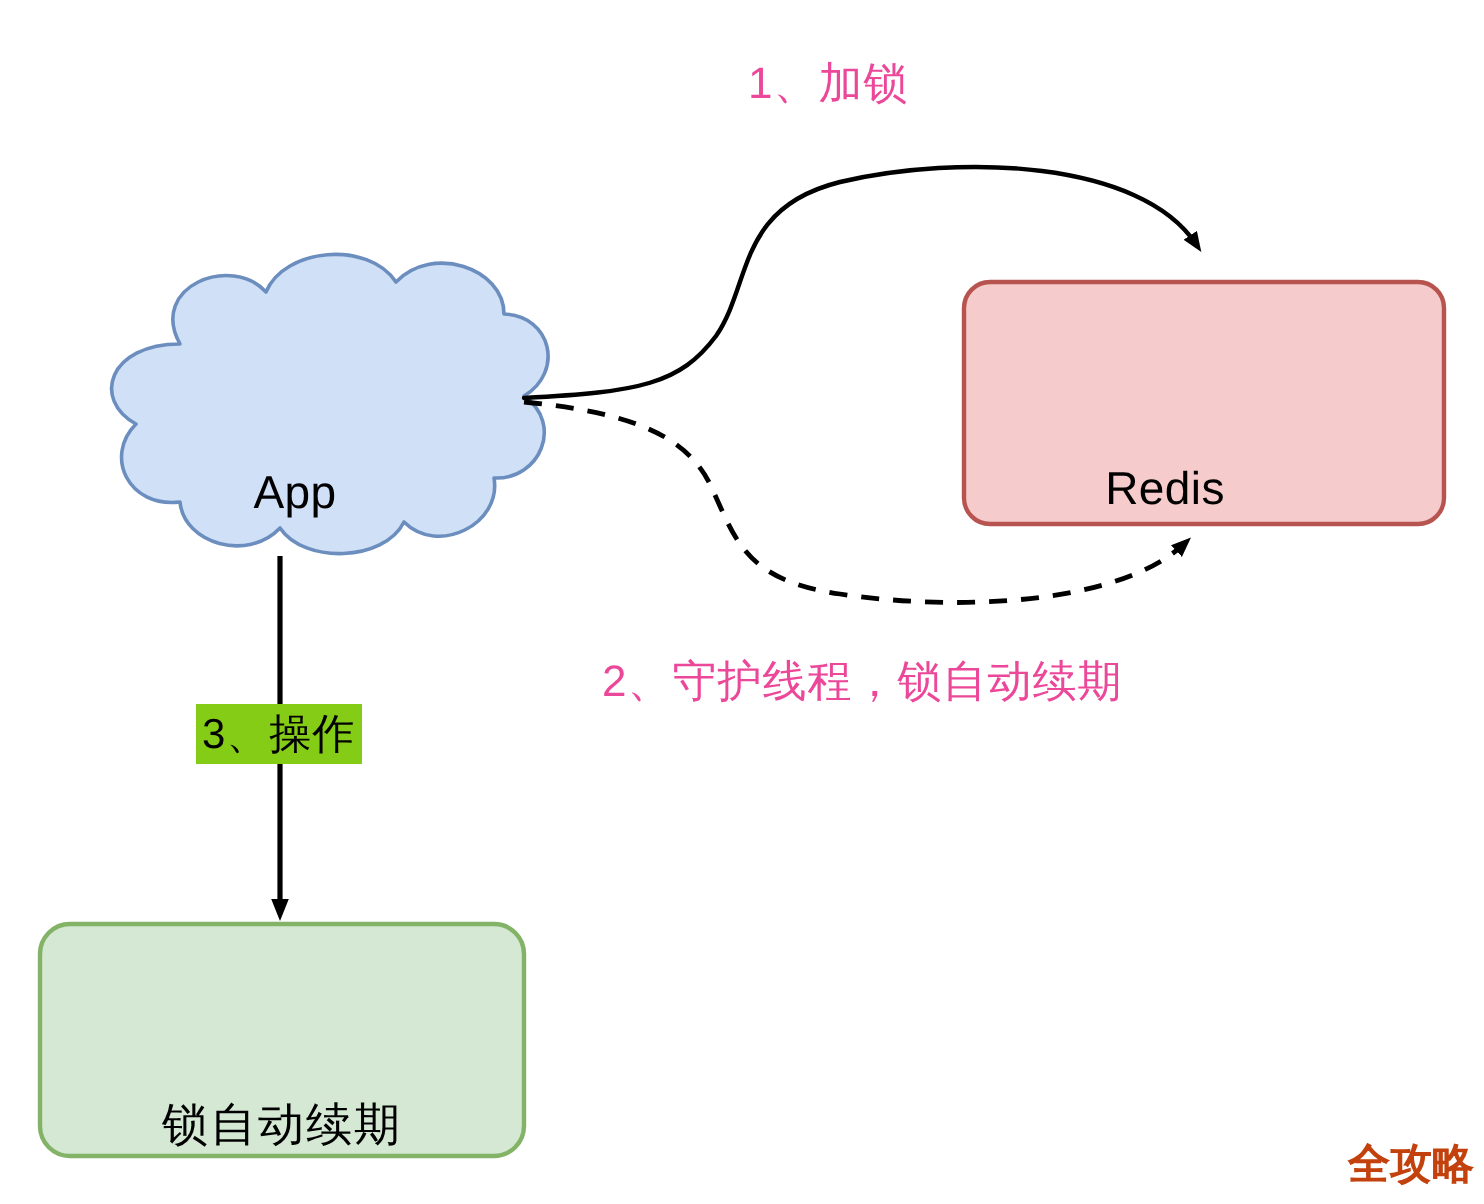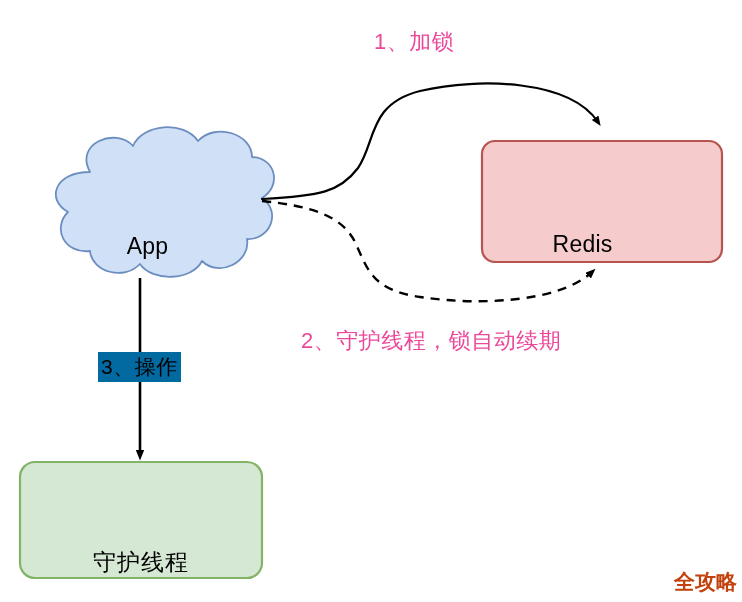--- a/index.html
+++ b/index.html
@@ -67,21 +67,21 @@
   .edge-label-2 {
     left: 266px;
     top: 326px;
     margin-left: 35px;
   }
   .edge-label-3 {
     left: 98px;
     top: 352px;
     color: #000000;
     font-size: 21px;
-    background: #0369a1;
+    background: #84cc16;
     padding: 1px 3px;
   }
   .watermark {
     position: absolute;
     left: 674px;
     top: 568px;
     font-size: 21px;
     font-weight: bold;
     color: #c2410c;
     letter-spacing: 0px;
@@ -130,21 +130,21 @@
     <path d="M 262 201
          C 312 206, 342 216, 355 242
          C 368 270, 372 290, 420 297
          C 480 306, 560 302, 592 272" fill="none" stroke="#000000" stroke-width="2.4" stroke-linecap="butt" stroke-dasharray="9,7" marker-end="url(#arrow-dashed)"></path>
 
     <line x1="140" y1="278" x2="140" y2="455" stroke="#000000" stroke-width="2.6" marker-end="url(#arrow-down)"></line>
   </svg>
 
   <div class="node-label label-app">App</div>
   <div class="node-label label-redis">Redis</div>
-  <div class="node-label label-resource">守护线程</div>
+  <div class="node-label label-resource">锁自动续期</div>
 
   <div class="edge-label edge-label-1">1、加锁</div>
   <div class="edge-label edge-label-2">2、守护线程，锁自动续期</div>
   <div class="edge-label edge-label-3">3、操作</div>
 
   <div class="watermark">全攻略</div>
 
 </div>
 
 </body></html>

